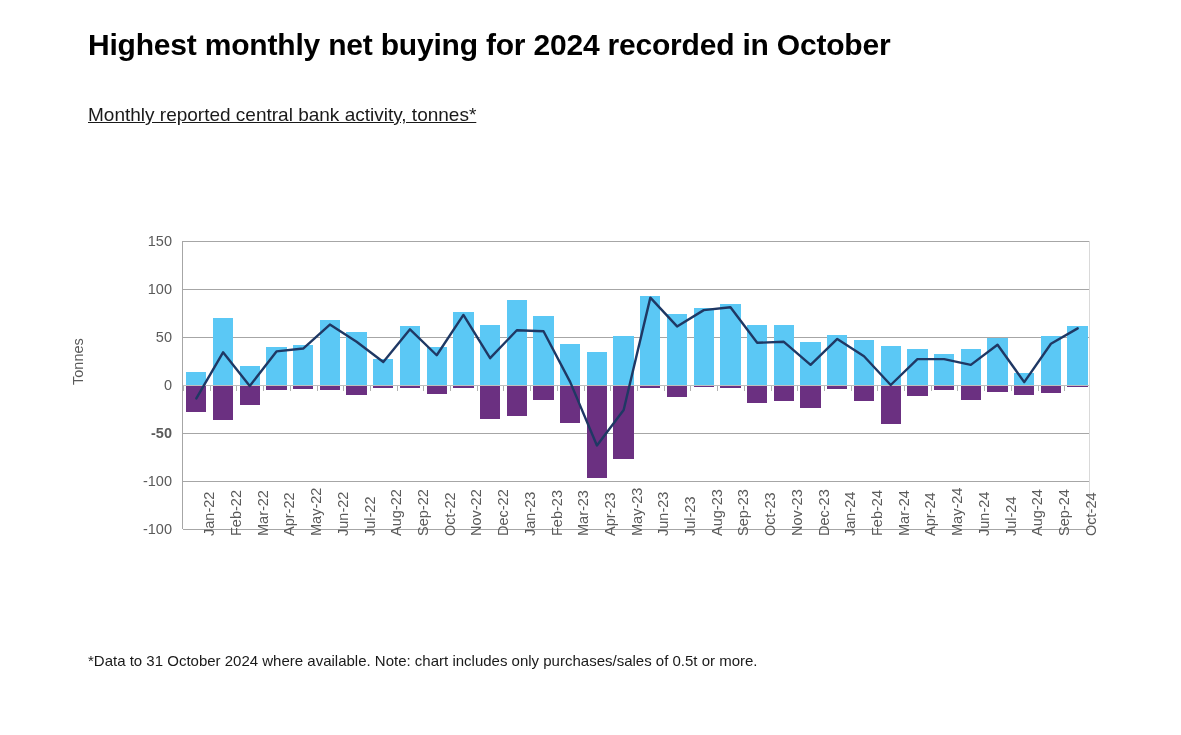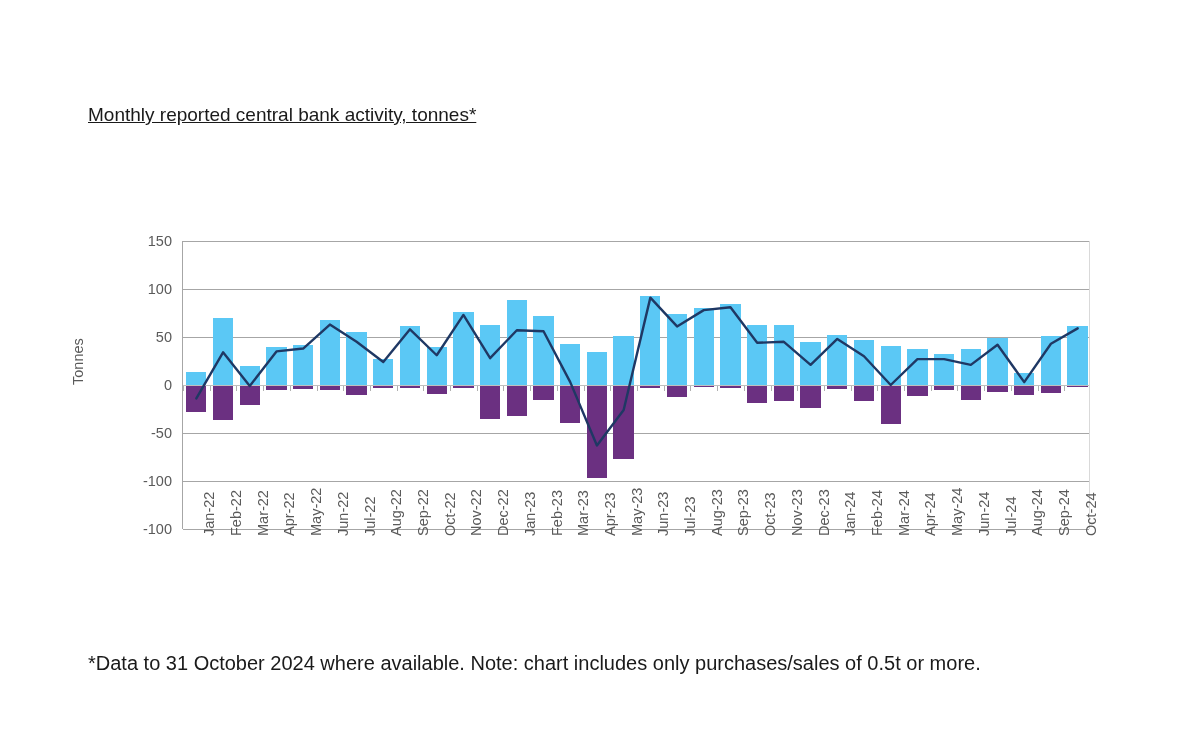--- a/index.html
+++ b/index.html
@@ -192,44 +192,45 @@
     left: 0; right: 0;
     top: 50%;
     height: 2px;
     background: #1F3864;
   }
 
   
   .footnote {
     position: absolute;
     left: 88px;
-    font-size: 20px;
+    font-size: 15px;
     color: #1a1a1a;
     white-space: nowrap;
   }
   .footnote.n1 { top: 652px; }
   .footnote.n2 { top: 682px; }
 </style>
 </head>
 <body>
 
 <div id="page">
 
+  <div class="title">Highest monthly net buying for 2024 recorded in October</div>
   <div class="subtitle">Monthly reported central bank activity, tonnes*</div>
 
   <div class="chart-area">
 
     <div class="axis-title">Tonnes</div>
 
     <div class="ylabels" id="ylabels">
         <div class="ytick" style="top: 0px;">150</div>
         <div class="ytick" style="top: 48px;">100</div>
         <div class="ytick" style="top: 96px;">50</div>
         <div class="ytick" style="top: 144px;">0</div>
-        <div class="ytick" style="top: 192px;">-50</div>
+        <div class="ytick" style="top: 192px; font-weight: bold;">-50</div>
         <div class="ytick" style="top: 240px;">-100</div>
         <div class="ytick" style="top: 288px;">-100</div>
       </div>
 
     <div class="plot" id="plot">
       <div id="gridlines">
           <div class="gridline" style="top: 0px;"></div>
           <div class="gridline" style="top: 48px;"></div>
           <div class="gridline" style="top: 96px;"></div>
           <div class="gridline zero" style="top: 144px;"></div>

